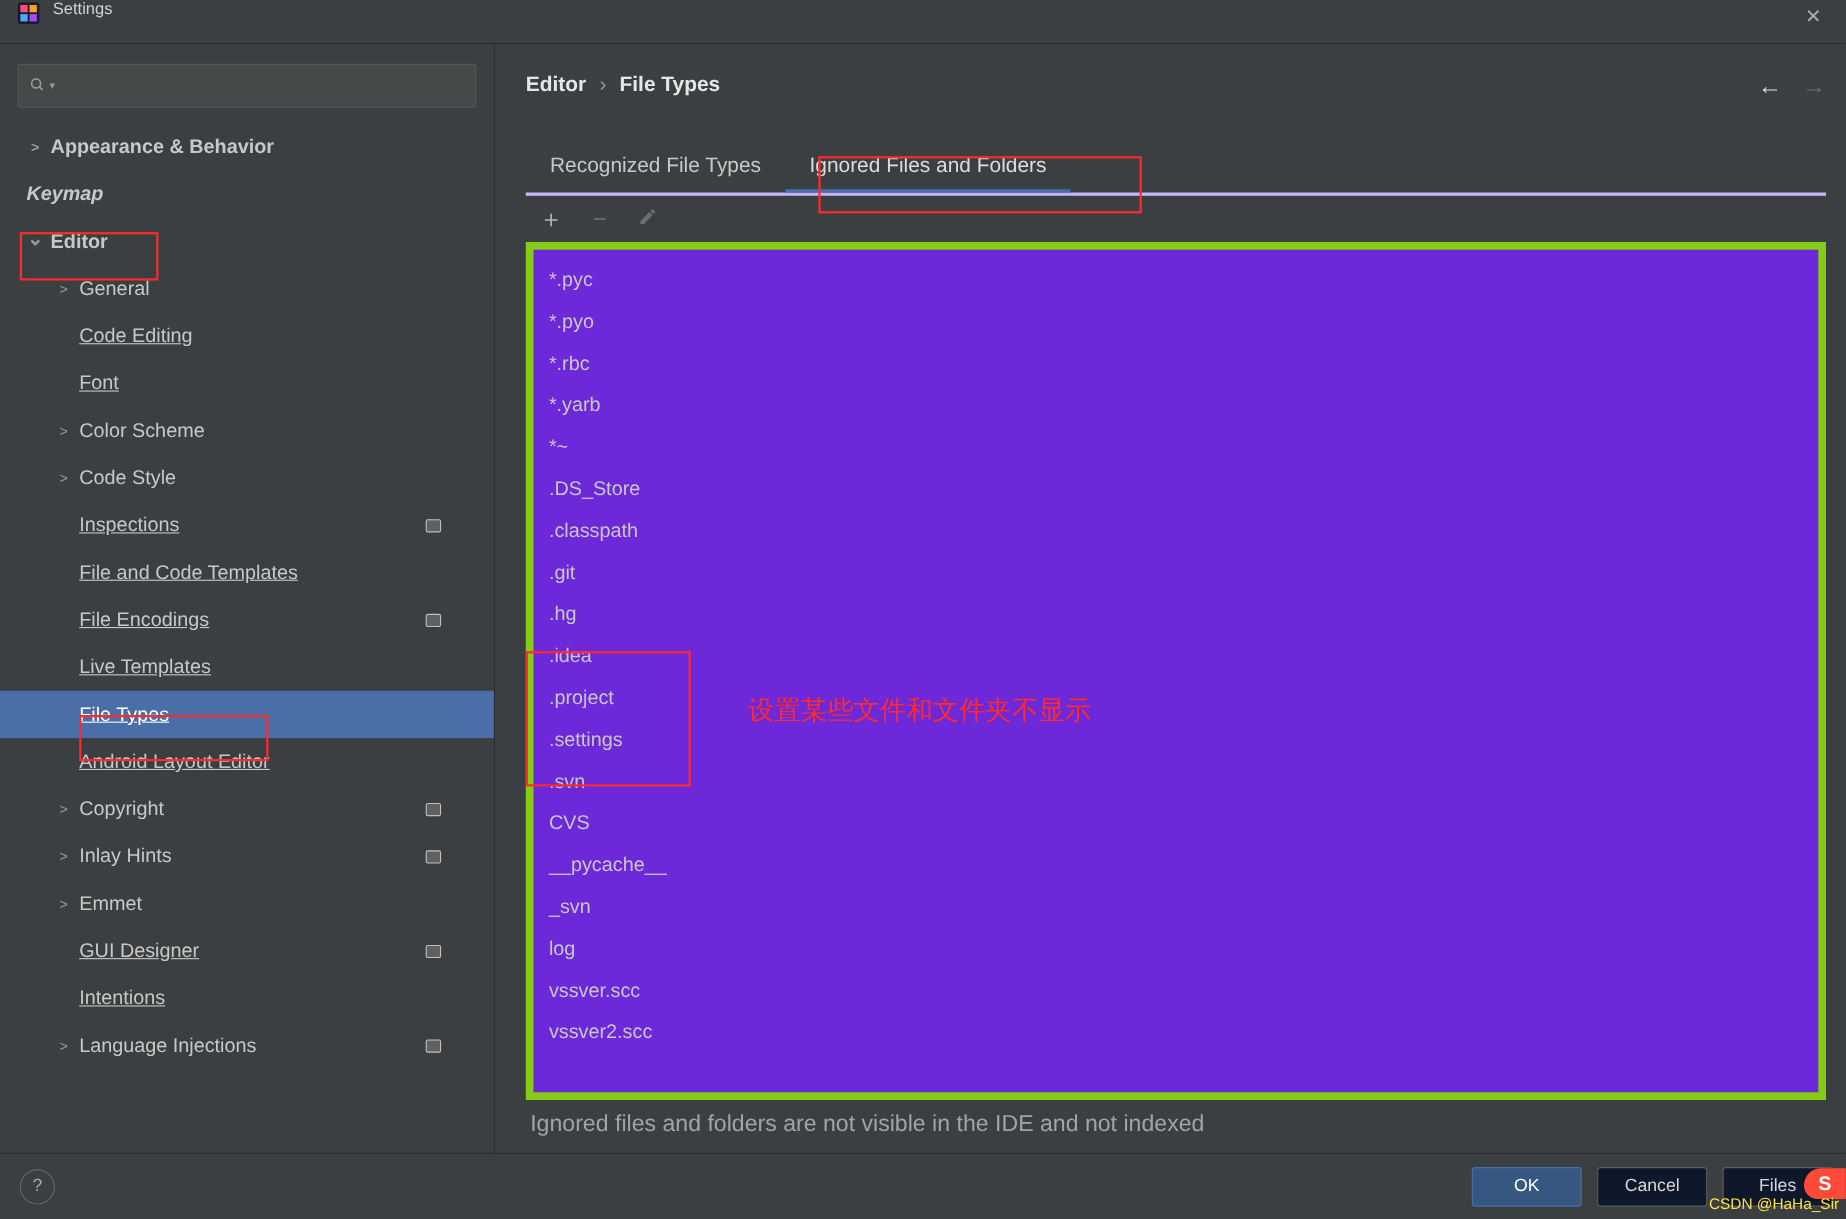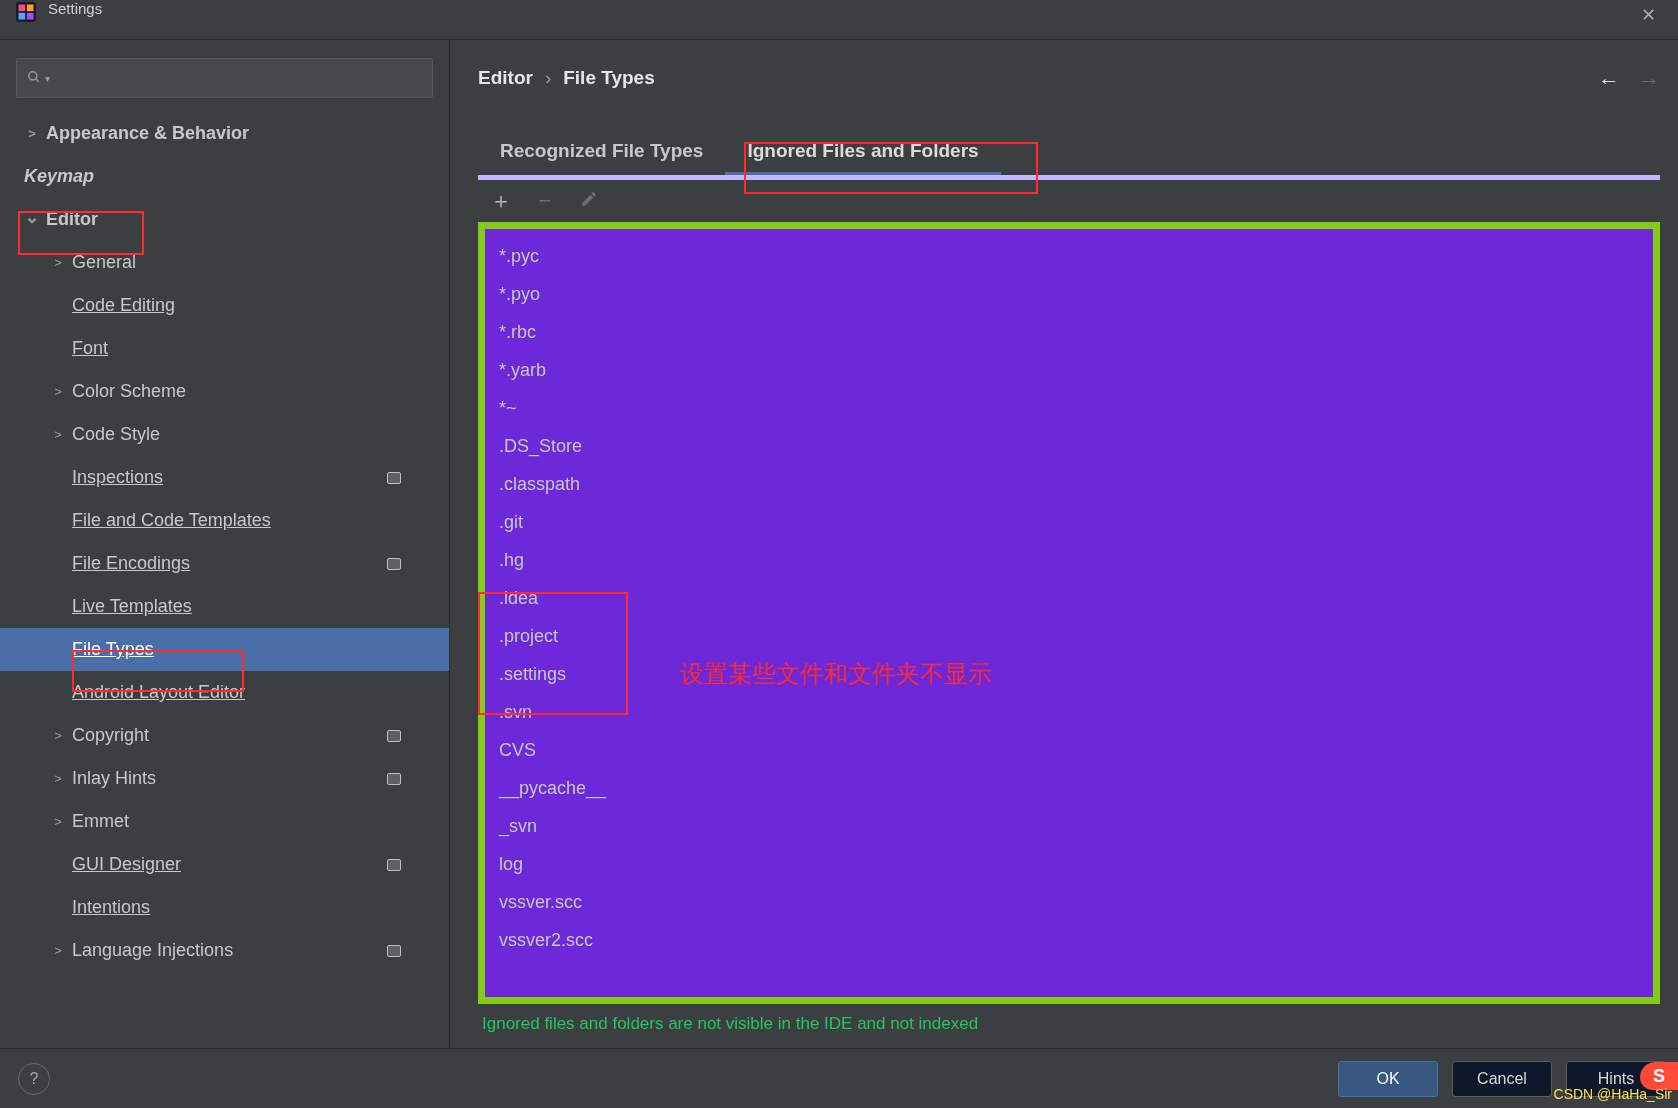--- a/index.html
+++ b/index.html
@@ -44,36 +44,36 @@
     
     .content { flex: 1; display: flex; flex-direction: column; padding: 18px 18px 0 28px; position: relative; }
 
     .breadcrumb-row { display: flex; align-items: center; height: 40px; }
     .breadcrumb { font-size: 19px; font-weight: 600; color: #e6e6e6; display: flex; align-items: center; gap: 12px; }
     .breadcrumb .sep { color: #999; font-weight: 400; }
     .nav-arrows { margin-left: auto; display: flex; gap: 18px; font-size: 22px; }
     .nav-arrows .arr-back { color: #dcdcdc; cursor: pointer; }
     .nav-arrows .arr-fwd { color: #6a6a6a; }
 
-    .tabs { display: flex; border-bottom: 5px solid #c4b5fd; margin-top: 30px; font-weight: bold; }
+    .tabs { display: flex; border-bottom: 3px solid #c4b5fd; margin-top: 30px; }
     .tab { padding: 12px 22px 10px 22px; font-size: 19px; color: #c8c8c8; cursor: pointer; border-bottom: 3px solid transparent; }
     .tab.active { border-bottom: 3px solid #4a6ea8; color: #dcdcdc; }
 
     .toolbar { height: 42px; display: flex; align-items: center; gap: 18px; padding: 0 10px; }
     .toolbar .tbtn { color: #b8b8b8; font-size: 22px; cursor: pointer; width: 26px; text-align: center; }
     .toolbar .tbtn.disabled { color: #6c6f71; }
 
     .ignore-list-wrap { border: 7px solid #84cc16; flex: 1; min-height: 0; display: flex; flex-direction: column; background: #6d28d9; position: relative; overflow: hidden; }
     .ignore-list { padding: 8px 0; overflow-y: auto; height: 100%; }
     .ignore-list::-webkit-scrollbar { width: 14px; }
     .ignore-list::-webkit-scrollbar-thumb { background: #5c6164; }
     .ignore-list::-webkit-scrollbar-track { background: #3c3f41; }
     .ignore-item { padding: 4px 14px; font-size: 18px; color: #c8c8c8; line-height: 30px; }
 
-    .hint-text { padding: 10px 4px 14px 4px; font-size: 17px; color: #22c55e; }
+    .hint-text { padding: 10px 4px 14px 4px; font-size: 21px; color: #a3a3a3; }
 
     .button-row { height: 60px; display: flex; align-items: center; justify-content: flex-end; gap: 14px; padding-right: 12px; border-top: 1px solid #2b2d2e; background: #3c3f41; }
     .help-btn { width: 32px; height: 32px; border: 1px solid #666; border-radius: 50%; color: #aaa; display: flex; align-items: center; justify-content: center; margin-left: 18px; margin-right: auto; font-size: 16px; cursor: pointer; }
     .btn { min-width: 100px; height: 36px; border: 1px solid #5d5d5d; background: #0f172a; color: #d8d8d8; font-size: 16px; border-radius: 3px; cursor: pointer; padding: 0 22px; }
     .btn.primary { background: #365880; border-color: #4a6ea8; color: #fff; }
 
     
     .red-box { position: absolute; border: 2px solid #ff2a2a; pointer-events: none; z-index: 50; }
     .red-text { position: absolute; color: #ff2a2a; font-size: 24px; pointer-events: none; z-index: 50; }
 
@@ -247,23 +247,23 @@
     </div>
 
     <div class="hint-text">Ignored files and folders are not visible in the IDE and not indexed</div>
   </div>
 </div>
 
 <div class="button-row">
   <span class="help-btn">?</span>
   <button class="btn primary">OK</button>
   <button class="btn">Cancel</button>
-  <button class="btn">Hints</button>
+  <button class="btn">Files</button>
 </div>
 
 <div class="red-box" style="left:18px; top:211px; width:126px; height:44px;"></div>
 <div class="red-box" style="left:72px; top:650px; width:172px; height:42px;"></div>
 <div class="red-box" style="left:744px; top:142px; width:294px; height:52px;"></div>
 <div class="red-box" style="left:478px; top:592px; width:150px; height:123px;"></div>
-<div class="red-text" style="left:680px; top:658px;">设置某些文件和文件夹不显示</div>
+<div class="red-text" style="left:680px; top:630px;">设置某些文件和文件夹不显示</div>
 
 <span class="wm-icon">S</span>
 <span class="watermark">CSDN @HaHa_Sir</span>
 
 </body></html>

